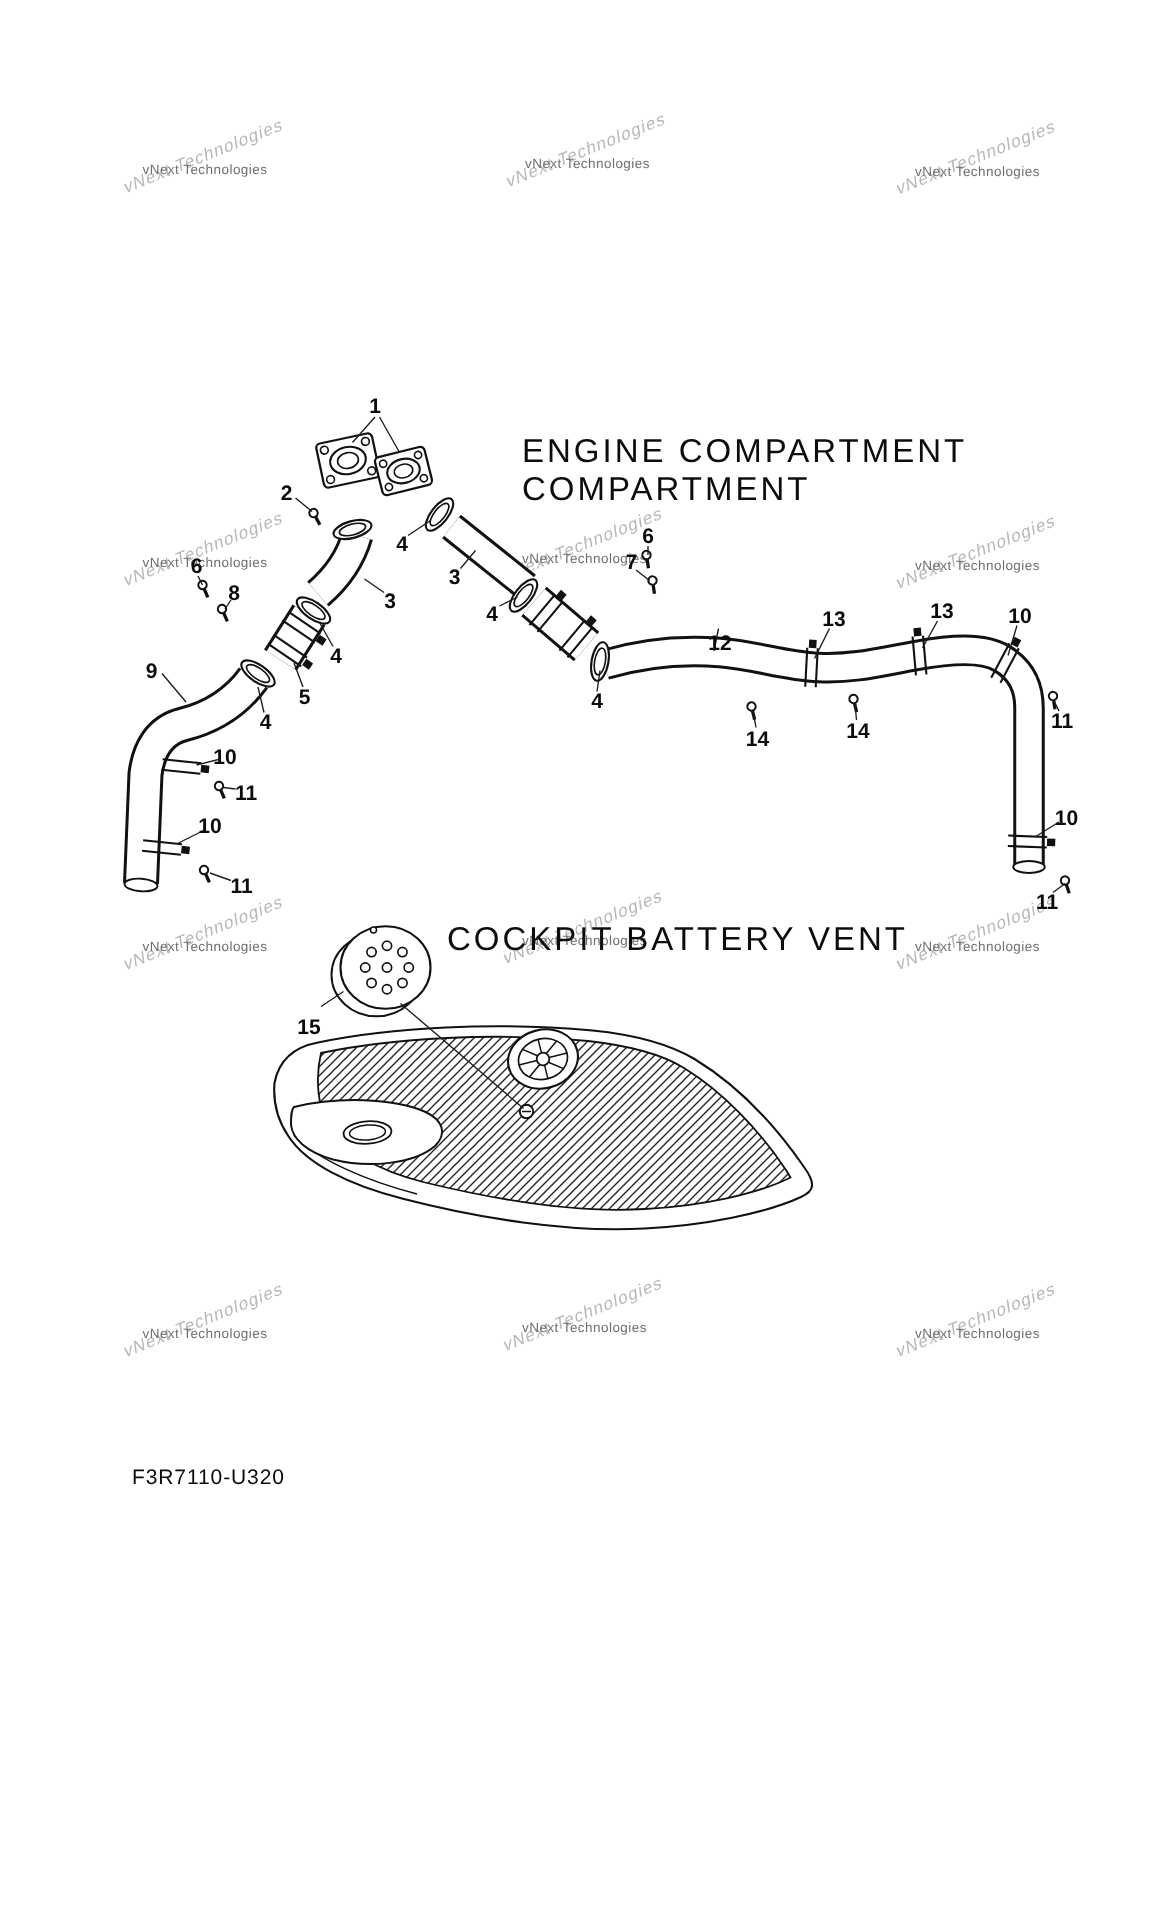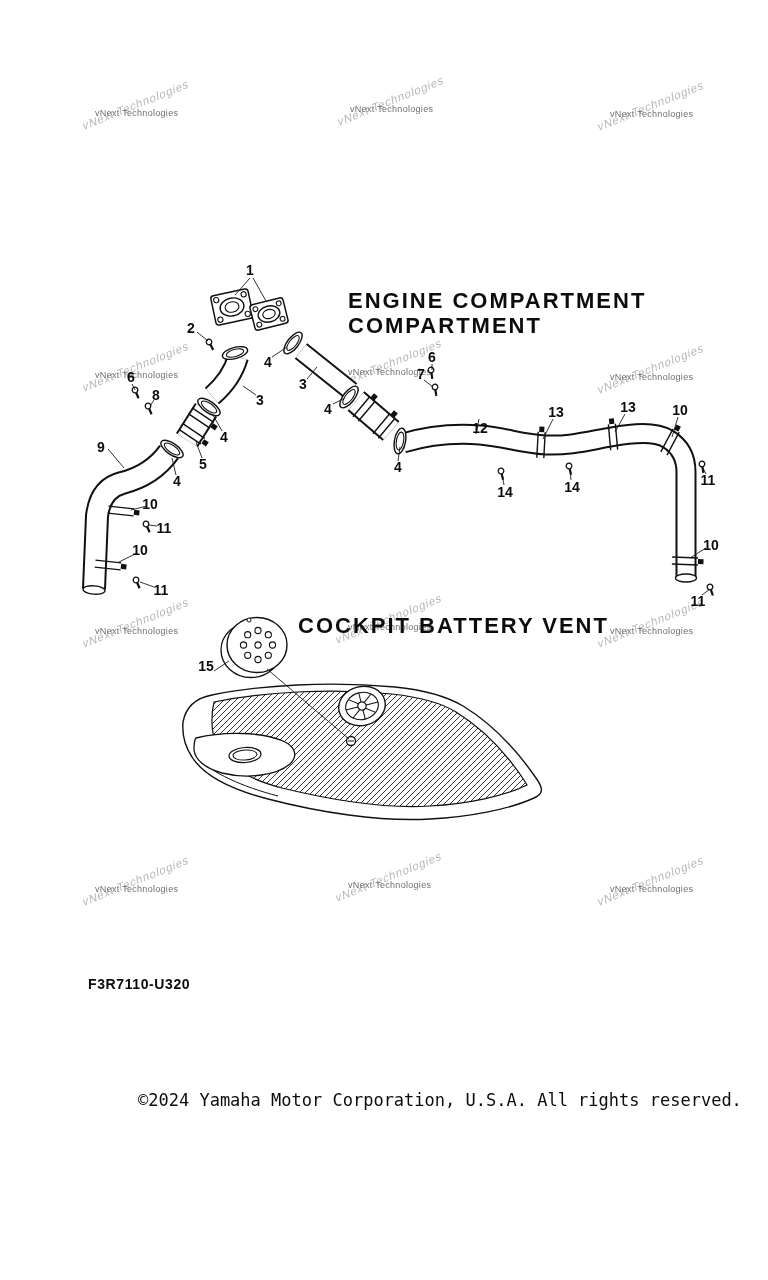--- a/index.html
+++ b/index.html
@@ -19,26 +19,26 @@
     position:absolute; left:-2px; top:24px; font-size:11.5px; color:#ababab;
     transform:rotate(-22deg) skewX(-14deg); transform-origin:left center;
     white-space:nowrap; letter-spacing:.8px; opacity:.85;
   }
   .callout-layer { position:absolute; left:0; top:0; width:768px; height:1280px; z-index:4; }
   .callout {
     position:absolute; transform:translate(-50%,-50%);
     font-size:14px; font-weight:bold; color:#0c0c0c; line-height:1;
   }
   .title {
-    position:absolute; z-index:3; font-weight:bold; font-size:22px;
+    position:absolute; z-index:3; font-weight:normal; font-size:22px;
     letter-spacing:2px; line-height:25px; color:#0c0c0c; white-space:nowrap;
   }
   .part-code {
     position:absolute; left:88px; top:976px; z-index:3;
-    font-size:14px; font-weight:bold; letter-spacing:.6px; color:#0c0c0c;
+    font-size:14px; font-weight:normal; letter-spacing:.6px; color:#0c0c0c;
   }
   .copyright {
     position:absolute; left:138px; top:1090px; z-index:3;
     font-family:"DejaVu Sans Mono", monospace; font-size:17px; color:#0c0c0c;
     white-space:nowrap;
   }
 </style>
 </head>
 <body>
 
@@ -303,20 +303,19 @@
       <div class="callout" style="left: 505px; top: 492px;">14</div>
       <div class="callout" style="left: 572px; top: 487px;">14</div>
       <div class="callout" style="left: 680px; top: 410px;">10</div>
       <div class="callout" style="left: 708px; top: 480px;">11</div>
       <div class="callout" style="left: 711px; top: 545px;">10</div>
       <div class="callout" style="left: 698px; top: 601px;">11</div>
       <div class="callout" style="left: 150px; top: 504px;">10</div>
       <div class="callout" style="left: 164px; top: 528px;">11</div>
       <div class="callout" style="left: 140px; top: 550px;">10</div>
       <div class="callout" style="left: 161px; top: 590px;">11</div>
-      <div class="callout" style="left: 206px; top: 666px;">15</div>
+      <div class="callout" style="left: 206px; top: 684px;">15</div>
     </div>
 
   <div class="part-code">F3R7110-U320</div>
 
-  <div class="copyright">©2024 Yamaha Motor Corporation, U.S.A. All rights reserved.</div>
 
 </div>
 
 </body></html>

